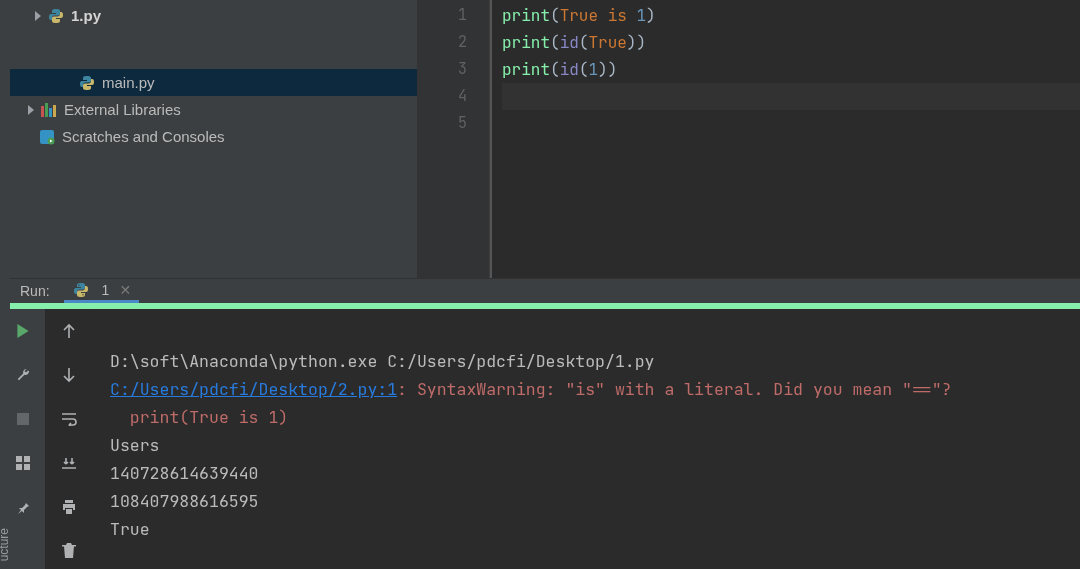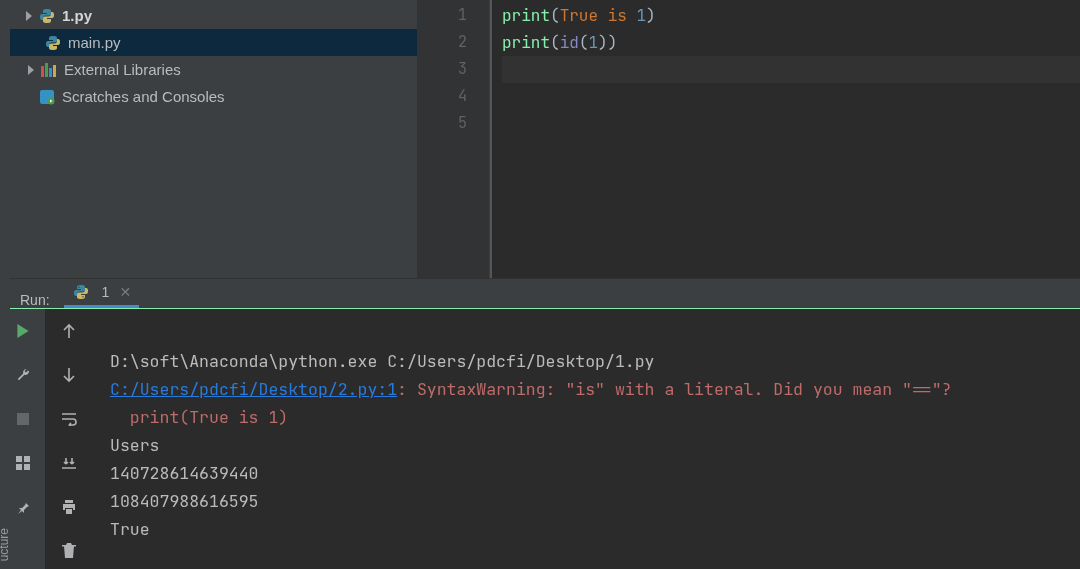--- a/index.html
+++ b/index.html
@@ -73,23 +73,23 @@
 
   .run-panel {
     flex: 1;
     display: flex; flex-direction: column;
     background: #2b2b2b;
     border-top: 1px solid #323232;
   }
   .run-header {
     height: 30px;
     background: #3c3f41;
-    display: flex; align-items: flex-end;
+    display: flex; align-items: center;
     padding-left: 20px;
-    border-bottom: 1px solid #86efac;
+    border-bottom: 6px solid #86efac;
     font-size: 14px;
     color: #bbbbbb;
   }
   .run-tab {
     display: flex; align-items: center; gap: 6px;
     padding: 0 8px;
     border-bottom: 3px solid #4a88c7;
     height: 100%;
   }
   .run-body { flex: 1; display: flex; }
@@ -128,35 +128,35 @@
 <body>
 
 <div class="app">
   <div class="left-strip">
     <span class="vtab">ucture</span>
   </div>
 
   <div class="top">
 
     <div class="project-tree" id="tree">
-        <div class="tree-row" style="padding-left: 20px; text-align: center;">
+        <div class="tree-row" style="padding-left: 29px; text-align: center;">
           <span class="arrow">
             <svg width="10" height="10" viewBox="0 0 10 10">
               <path fill="#9aa0a6" d="M2 0l6 5-6 5z"></path>
             </svg>
           </span>
           <span class="icon">
             <svg width="16" height="16" viewBox="0 0 16 16">
               <path fill="#3e86a0" d="M7 1c-2 0-3 .8-3 2v2h4v1H3c-1.5 0-2 1-2 3s.5 3 2 3h1v-2c0-1.5 1-2.5 2.5-2.5H10c1.3 0 2-.8 2-2V3c0-1.2-1-2-3-2H7z"></path>
               <path fill="#c9b86a" d="M12 4v2c0 1.5-1 2.5-2.5 2.5H6c-1.3 0-2 .8-2 2V13c0 1.2 1 2 3 2h2c2 0 3-.8 3-2v-2H8v-1h5c1.5 0 2-1 2-3s-.5-3-2-3h-1z"></path>
             </svg>
           </span>
           <span class="tree-label bold">1.py</span>
         </div>
-        <div class="tree-row highlight" style="padding-left: 26px;">
+        <div class="tree-row highlight" style="padding-left: 60px; margin-top: 40px;">
           <span class="arrow"></span>
           <span class="icon">
             <svg width="16" height="16" viewBox="0 0 16 16">
               <path fill="#3e86a0" d="M7 1c-2 0-3 .8-3 2v2h4v1H3c-1.5 0-2 1-2 3s.5 3 2 3h1v-2c0-1.5 1-2.5 2.5-2.5H10c1.3 0 2-.8 2-2V3c0-1.2-1-2-3-2H7z"></path>
               <path fill="#c9b86a" d="M12 4v2c0 1.5-1 2.5-2.5 2.5H6c-1.3 0-2 .8-2 2V13c0 1.2 1 2 3 2h2c2 0 3-.8 3-2v-2H8v-1h5c1.5 0 2-1 2-3s-.5-3-2-3h-1z"></path>
             </svg>
           </span>
           <span class="tree-label">main.py</span>
         </div>
         <div class="tree-row" style="padding-left: 22px;">
@@ -191,20 +191,21 @@
     <div class="editor">
       <div class="gutter" id="gutter">
           <div class="ln">1</div>
           <div class="ln">2</div>
           <div class="ln">3</div>
           <div class="ln">4</div>
           <div class="ln">5</div>
         </div>
       <div class="code-area" id="code">
           <div class="code-line"><span class="tok-fn">print</span><span class="tok-punc">(</span><span class="tok-kw">True</span><span class="tok-fn"> </span><span class="tok-kw">is</span><span class="tok-fn"> </span><span class="tok-num">1</span><span class="tok-punc">)</span></div>
+          <div class="code-line"><span class="tok-fn">print</span><span class="tok-punc">(</span><span class="tok-builtin">id</span><span class="tok-punc">(</span><span class="tok-kw">True</span><span class="tok-punc">)</span><span class="tok-punc">)</span></div>
           <div class="code-line"><span class="tok-fn">print</span><span class="tok-punc">(</span><span class="tok-builtin">id</span><span class="tok-punc">(</span><span class="tok-num">1</span><span class="tok-punc">)</span><span class="tok-punc">)</span></div>
           <div class="code-line active"></div>
         </div>
     </div>
   </div>
 
   <div class="run-panel">
     <div class="run-header">
       <span>Run:</span>
       <div style="width:14px"></div>

